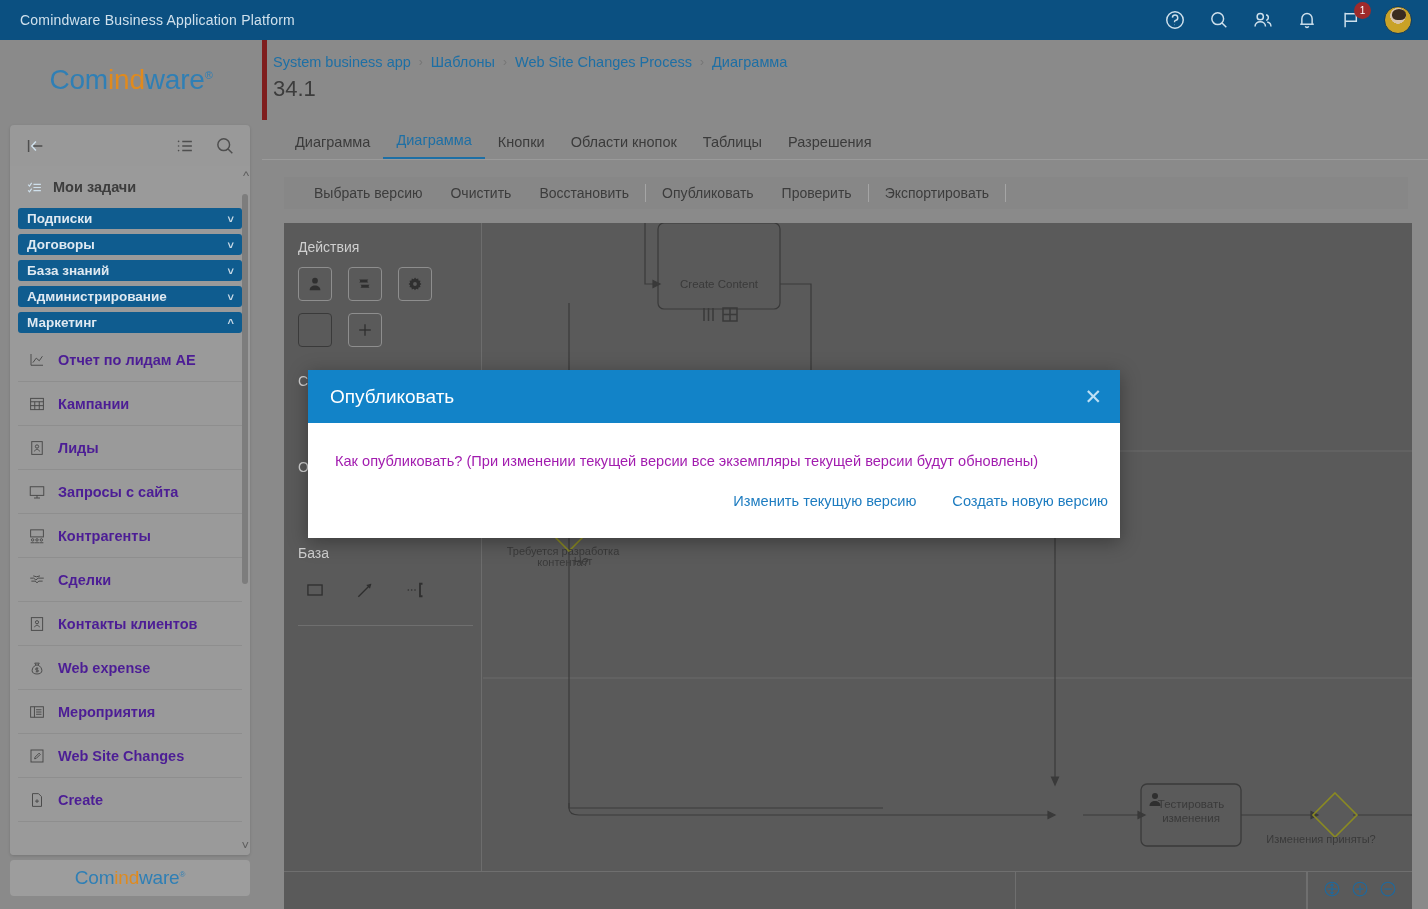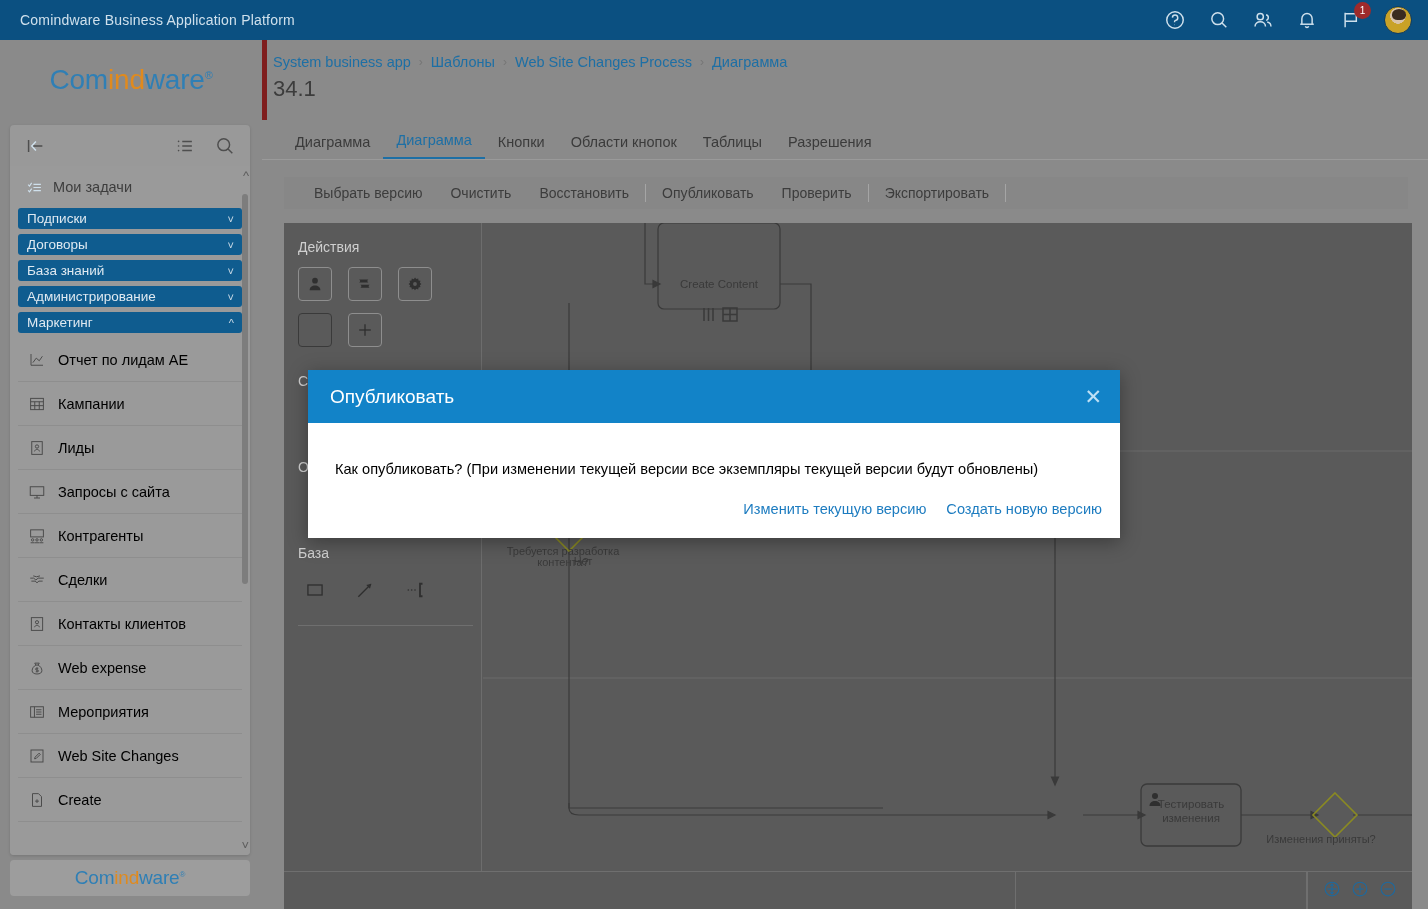--- a/index.html
+++ b/index.html
@@ -64,31 +64,31 @@
   }
   .sb-card {
     position: absolute; left: 10px; top: 5px; width: 240px; height: 730px;
     background: #999999; border-radius: 4px; overflow: hidden;
     box-shadow: 0 1px 3px rgba(0,0,0,.15);
   }
   .sb-head { height: 41px; display: flex; align-items: center; justify-content: space-between; padding: 0 14px; }
   .sb-head .ico path, .sb-head .ico circle, .sb-head .ico line, .sb-head .ico rect { stroke: #4e4e4e; }
   .sb-head-right { display: flex; gap: 18px; }
   .sb-scroll { position: relative; height: 689px; background: #9a9a9a; }
-  .sb-list { padding: 0 8px; }
+  .sb-list { padding: 0 8px; font-weight: bold; }
   .sb-top-item { display: flex; align-items: center; gap: 10px; height: 42px; padding-left: 8px; font-size: 14.5px; color: #3d3d3d; }
   .sb-group {
     display: flex; align-items: center; justify-content: space-between;
     background: #0f5c8f; color: #dfe9f1; font-size: 13.5px;
     height: 21px; border-radius: 3px; margin-bottom: 5px; padding: 0 8px 0 9px;
   }
   .sb-group .cv { font-size: 11px; opacity: .9; }
   .sb-item {
     display: flex; align-items: center; gap: 12px;
-    height: 44px; padding-left: 10px; font-size: 14.5px; color: #000000;
+    height: 44px; padding-left: 10px; font-size: 14.5px; color: #4c1d95;
     border-bottom: 1px solid #8e8e8e;
   }
   .sb-item:first-of-type { border-top: none; }
   .sb-item .ico { width: 18px; height: 18px; }
   .sb-item .ico path, .sb-item .ico rect, .sb-item .ico circle, .sb-item .ico line, .sb-item .ico polyline { stroke: #4a4a4a; stroke-width: 1.3; }
   .sb-bar { position: absolute; right: 2px; top: 28px; width: 6px; height: 390px; background: #7d7d7d; border-radius: 3px; }
   .sb-arrow { position: absolute; right: 1px; color: #5d5d5d; font-size: 13px; }
   .sb-arrow.up { top: 2px; }
   .sb-arrow.dn { bottom: 2px; }
   .sb-footer {
@@ -152,22 +152,22 @@
   .modal {
     position: absolute; left: 308px; top: 370px; width: 812px; height: 168px;
     background: #ffffff; box-shadow: 0 4px 18px rgba(0,0,0,.35);
   }
   .modal-head {
     height: 53px; background: #1283c8; display: flex; align-items: center;
     justify-content: space-between; padding: 0 18px 0 22px;
   }
   .modal-title { color: #fff; font-size: 19px; }
   .modal-close { color: #bfe0f5; font-size: 21px; cursor: pointer; line-height: 1; }
-  .modal-body { padding: 30px 24px 0 27px; font-size: 14.6px; color: #000000; margin-top: 8px; }
-  .modal-actions { display: flex; justify-content: flex-end; gap: 20px; padding: 24px 18px 0 0; }
+  .modal-body { padding: 30px 24px 0 27px; font-size: 14.6px; color: #a21caf; }
+  .modal-actions { display: flex; justify-content: flex-end; gap: 36px; padding: 24px 12px 0 0; }
   .modal-link { color: #1d7cc0; font-size: 14.6px; cursor: pointer; }
 </style>
 </head>
 <body>
 
 <div class="appbar">
   <div class="appbar-title">Comindware Business Application Platform</div>
   <div class="appbar-icons">
     <span>
       <svg class="ico" viewBox="0 0 24 24">

